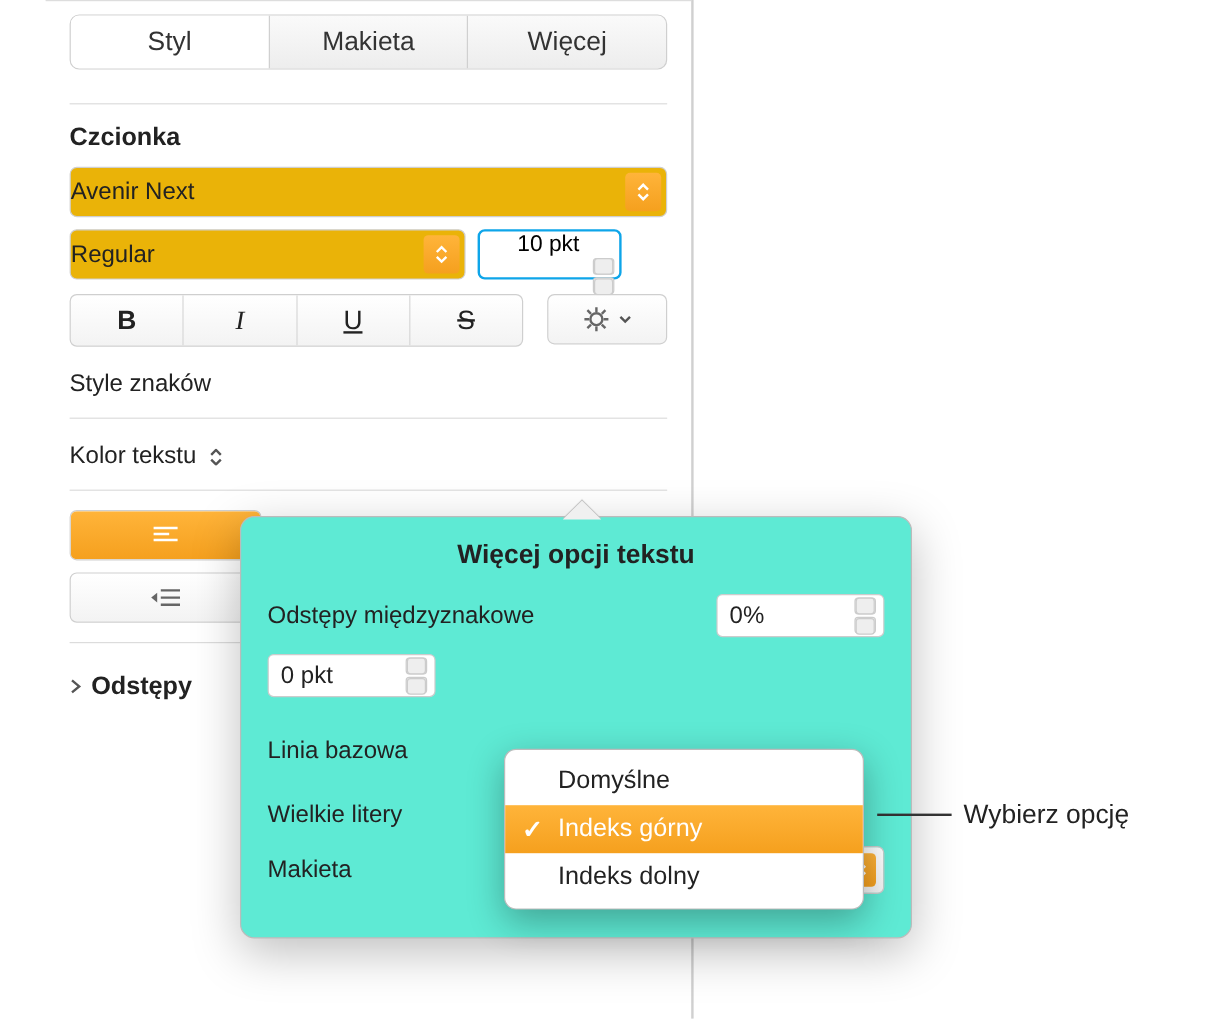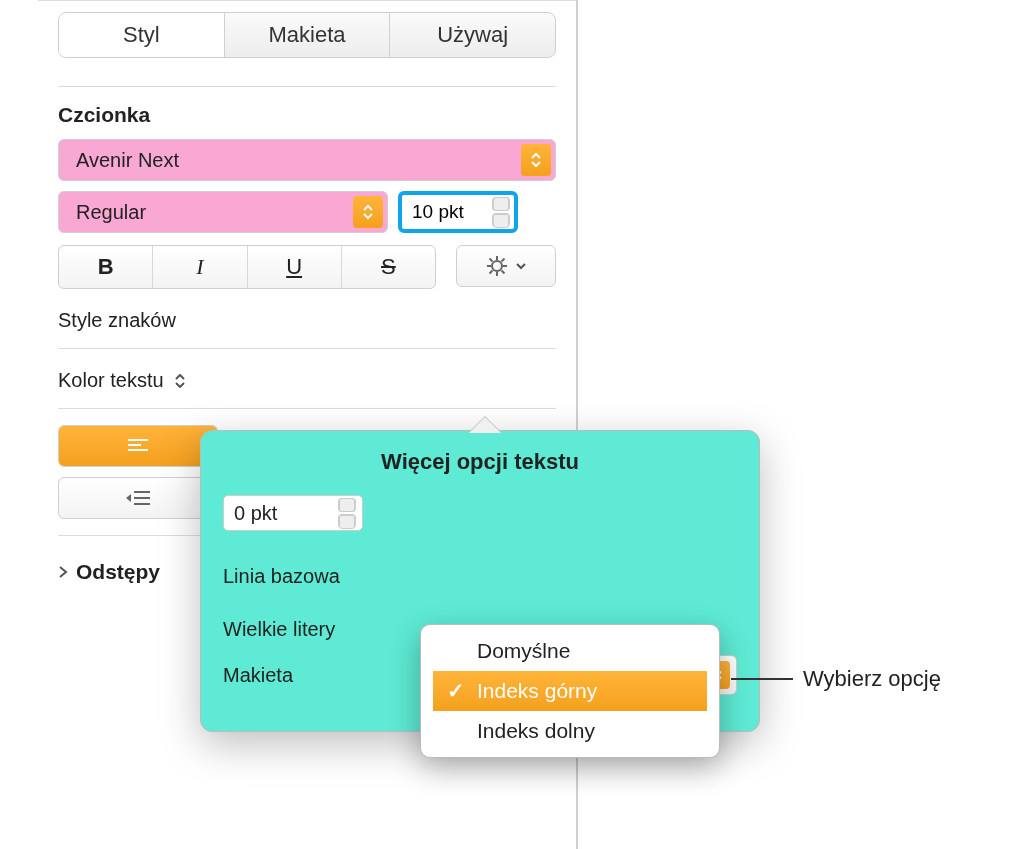--- a/index.html
+++ b/index.html
@@ -52,22 +52,22 @@
     margin: 16px 20px 12px 20px;
   }
   .row { margin: 10px 20px; display: flex; gap: 10px; align-items: center; }
   .popup {
     flex: 1;
     height: 42px;
     border: 1px solid #cfcfcf;
     border-radius: 6px;
     display: flex;
     align-items: center;
-    padding: 0 4px 0 17px;
-    background: #f9a8d4;
+    padding: 0 4px 0 0;
+    background: #eab308;
     cursor: pointer;
     font-size: 20px;
   }
   .popup .txt { flex: 1; }
   .arrows {
     width: 30px;
     height: 32px;
     background: #f5a623;
     background: linear-gradient(#ffb43a,#f5a01e);
     border-radius: 4px;
@@ -75,24 +75,25 @@
     flex-direction: column;
     align-items: center;
     justify-content: center;
   }
   .arrows svg { display: block; }
   .size-field {
     width: 120px;
     height: 42px;
     display: flex;
     align-items: center;
-    border: 4px solid #0ea5e9;
+    border: 2px solid #0ea5e9;
     border-radius: 6px;
     background: #fff;
     padding: 0 4px 0 10px;
+    flex-direction: column;
   }
   .size-field input {
     border: none;
     outline: none;
     width: 60px;
     font-size: 19px;
     background: transparent;
   }
   .stepper {
     display: flex;
@@ -256,21 +257,21 @@
   
   .dropdown {
     position: absolute;
     left: 420px;
     top: 624px;
     width: 300px;
     background: #fff;
     border: 1px solid #bbb;
     border-radius: 10px;
     box-shadow: 0 10px 30px rgba(0,0,0,0.3);
-    padding: 6px 12px;
+    padding: 6px 0;
     z-index: 50;
   }
   .dd-item {
     padding: 8px 18px 8px 44px;
     font-size: 21px;
     position: relative;
     cursor: pointer;
   }
   .dd-item.selected {
     background: linear-gradient(#ffb43a,#f5a01e);
@@ -314,21 +315,21 @@
     background:#ddd;
   }
 </style>
 </head>
 <body>
 
 <div class="panel">
   <div class="seg">
     <div class="seg-item active">Styl</div>
     <div class="seg-item">Makieta</div>
-    <div class="seg-item">Używaj</div>
+    <div class="seg-item">Więcej</div>
   </div>
 
   <div class="hr"></div>
 
   <div class="section-label">Czcionka</div>
 
   <div class="row">
     <div class="popup">
       <span class="txt">Avenir Next</span>
       <span class="arrows">
@@ -439,20 +440,34 @@
     <svg width="10" height="14">
         <path d="M2 2 L8 7 L2 12" stroke="#555" stroke-width="2" fill="none"></path>
       </svg>
     <span>Odstępy</span>
   </div>
 </div>
 
 <div class="popover">
   <div class="pop-title">Więcej opcji tekstu</div>
 
+  <div class="pop-row">
+    <span class="lbl">Odstępy międzyznakowe</span>
+    <div class="pop-input">
+      <span>0%</span>
+      <div class="stepper">
+        <div>
+            <div class="mini-arrow mini-up"></div>
+          </div>
+        <div>
+            <div class="mini-arrow mini-down"></div>
+          </div>
+      </div>
+    </div>
+  </div>
 
   <div class="pop-row">
     <div class="pop-input">
       <span>0 pkt</span>
       <div class="stepper">
         <div>
             <div class="mini-arrow mini-up"></div>
           </div>
         <div>
             <div class="mini-arrow mini-down"></div>

